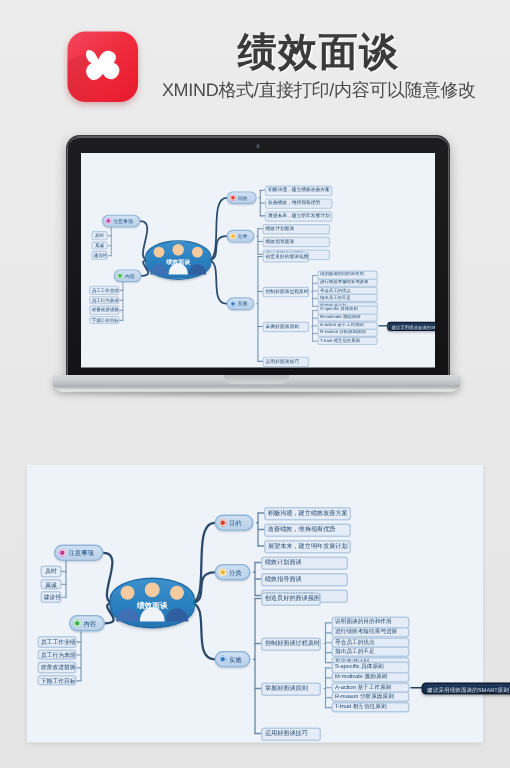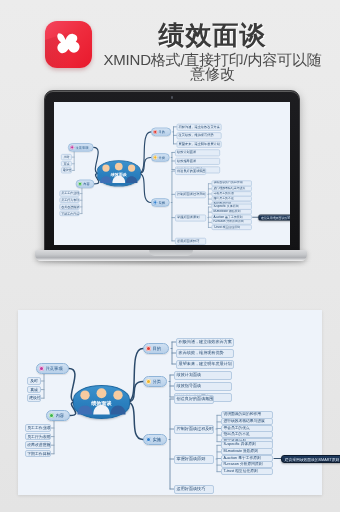--- a/index.html
+++ b/index.html
@@ -25,21 +25,21 @@
     background:linear-gradient(120deg,rgba(180,20,35,.35),rgba(180,20,35,0) 60%);
     transform:rotate(-18deg);
   }
   .logo-glyph{position:absolute;left:7px;top:7px;width:33px;height:33px;z-index:2;}
   .title-wrap{position:absolute;left:100px;top:20px;width:225px;text-align:center;}
   .title{
     font-size:26px;font-weight:bold;color:#3a3a3a;letter-spacing:1px;line-height:30px;
     font-family:"DejaVu Sans","Liberation Sans",sans-serif;
     text-shadow:1px 1px 0 #ffffff;
   }
-  .subtitle{font-size:15px;color:#4a4a4a;line-height:14px;margin-top:3px;letter-spacing:-.2px;}
+  .subtitle{font-size:12px;color:#4a4a4a;line-height:14px;margin-top:3px;letter-spacing:-.2px;}
 
   
   .laptop{position:absolute;left:35px;top:90px;width:272px;height:185px;}
   .lid{
     position:absolute;left:9px;top:0;width:254px;height:163px;
     background:linear-gradient(180deg,#1d1d20 0%,#131315 100%);
     border-radius:9px 9px 3px 3px;
     box-shadow:0 1px 0 #5c5c5c inset,0 3px 8px rgba(0,0,0,.28);
     border:1px solid #3a3a3c;
   }

